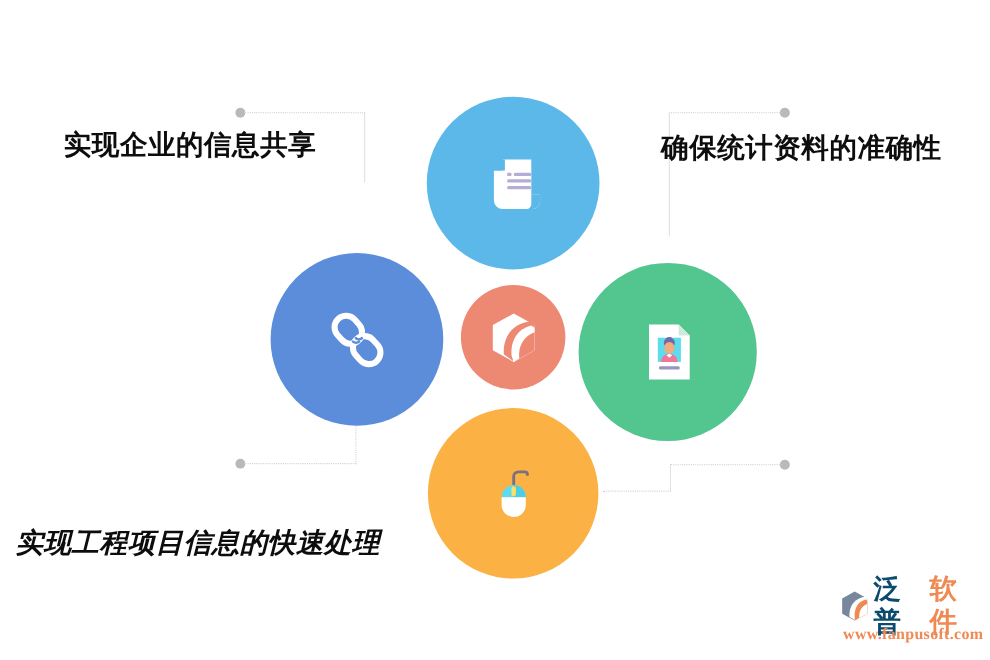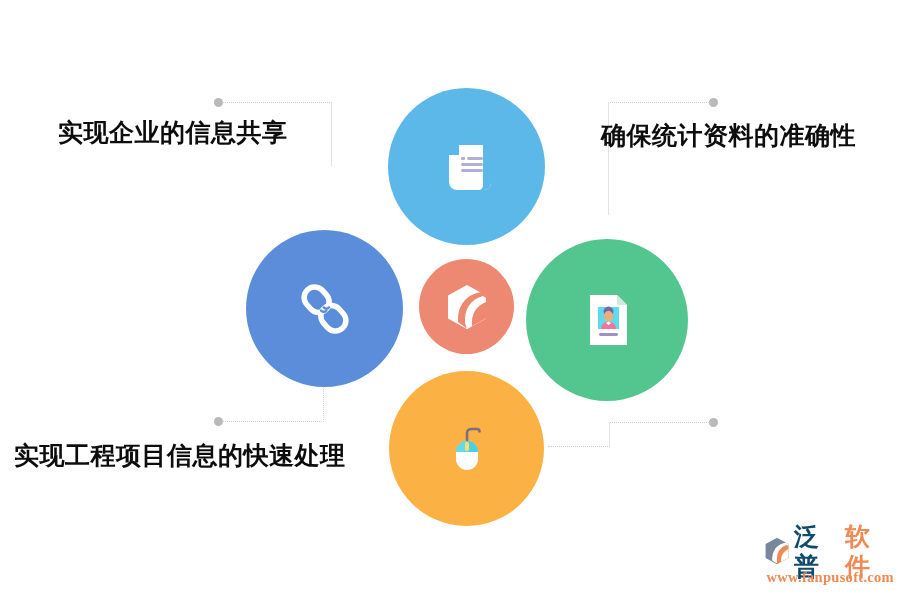--- a/index.html
+++ b/index.html
@@ -40,21 +40,21 @@
     position: absolute;
     font-size: 25px;
     font-weight: bold;
     color: #0d0d0d;
     white-space: nowrap;
     letter-spacing: 0.5px;
     line-height: 1;
   }
   .lbl-tl { left:  58px; top: 120px; }
   .lbl-tr { left: 601px; top: 123px; }
-  .lbl-bl { left:  14px; top: 443px; }
+  .lbl-bl { left:  14px; top: 482px; font-style: italic; }
   .lbl-br { left: 562px; top: 458px; }
 
   
   .conn { position: absolute; }
   .dot {
     position: absolute;
     width: 9px;
     height: 9px;
     border-radius: 50%;
     background: #b9b9b9;

